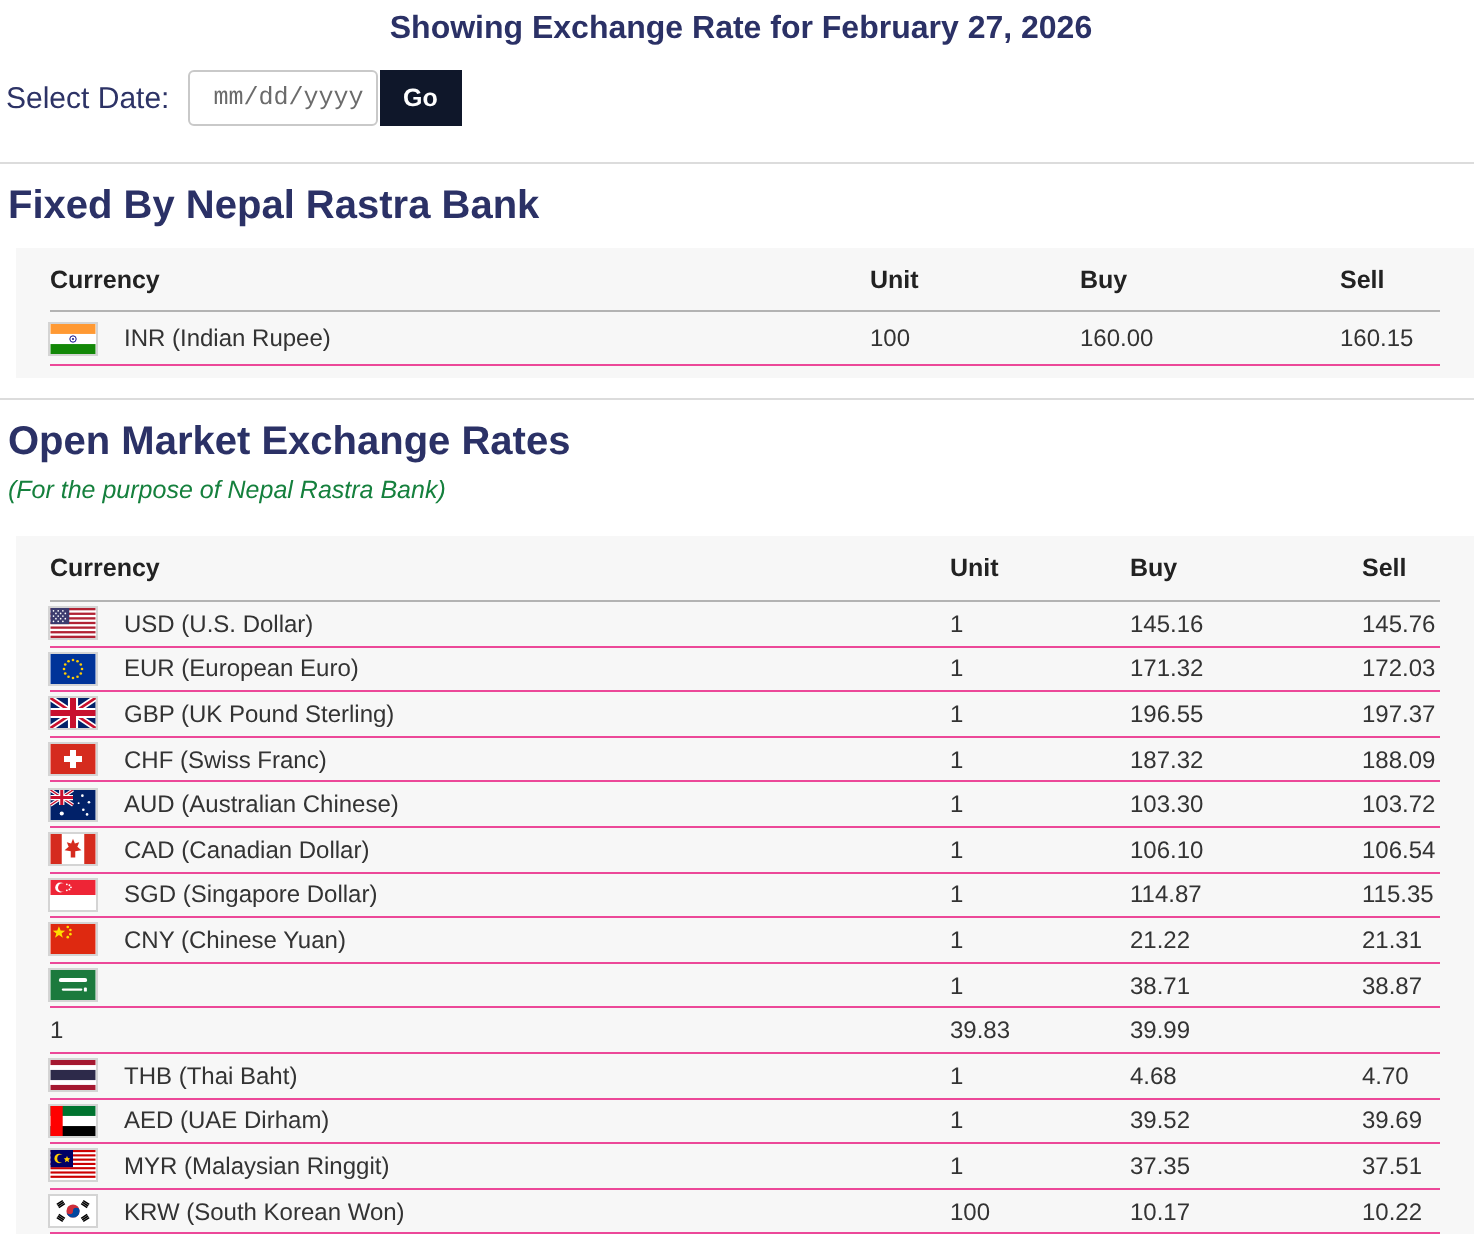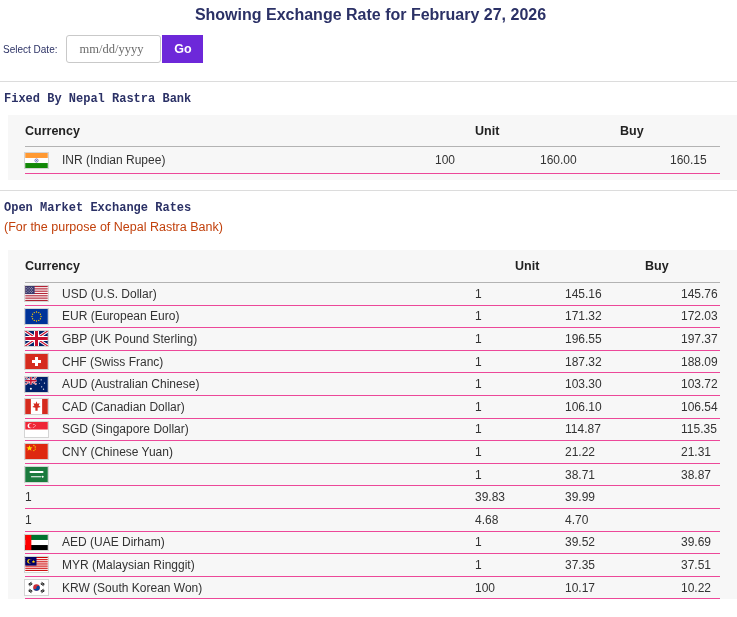--- a/index.html
+++ b/index.html
@@ -2,43 +2,43 @@
 <html><head>
 <meta charset="utf-8">
 <style>
   html,body{margin:0;padding:0;}
   body{
     width:737px;height:617px;overflow:hidden;background:#fff;
     font-family:"Liberation Sans",sans-serif;
   }
   .title{margin:6px 0 0 4px;font-size:16px;font-weight:bold;color:#2B3166;text-align:center;}
   .date-row{display:flex;align-items:center;margin:11px 0 0 3px;height:28px;}
-  .date-label{font-size:10px;color:#2D3366;margin-right:9px;}
+  .date-label{font-size:15px;color:#2D3366;margin-right:9px;}
   .date-input{
     width:95px;height:28px;box-sizing:border-box;border:1px solid #C9C9C9;
     border-radius:3px;padding:0 6px 0 12px;font-size:12.5px;color:#333;
-    font-family:Liberation Serif, serif;outline:none;
+    font-family:Liberation Mono, monospace;outline:none;
   }
   .date-input::placeholder{color:#6B6B6B;}
   .go-btn{
-    width:41px;height:28px;background:#6d28d9;color:#fff;border:none;
+    width:41px;height:28px;background:#0f172a;color:#fff;border:none;
     font-weight:bold;font-size:12.5px;margin-left:1px;cursor:pointer;
     font-family:"Liberation Sans",sans-serif;
   }
   .divider{border:none;border-top:1px solid #DCDCDC;margin:18px 0 0 0;}
   .divider2{border:none;border-top:1px solid #DCDCDC;margin:10px 0 0 0;}
-  .section-h{margin:10px 0 0 4px;font-size:12px;font-weight:bold;color:#2B3166;font-family:Liberation Mono, monospace;}
-  .section-sub{margin:5px 0 0 4px;font-size:12.5px;color:#c2410c;}
+  .section-h{margin:10px 0 0 4px;font-size:20px;font-weight:bold;color:#2B3166;}
+  .section-sub{margin:5px 0 0 4px;font-size:12.5px;color:#15803d;font-style:italic;}
   .tbl{
     margin:9px 0 0 8px;width:729px;box-sizing:border-box;background:#F7F7F7;
   }
   .tbl.fixed{padding:0 17px 6px 17px;margin-top:9px;}
   .tbl.open{padding:0 17px 0 17px;margin-top:16px;}
   .thead,.trow{display:grid;align-items:center;}
-  .thead{font-weight:bold;font-size:12.5px;color:#222;border-bottom:1px solid #B3B3B3;gap:40px;}
+  .thead{font-weight:bold;font-size:12.5px;color:#222;border-bottom:1px solid #B3B3B3;}
   .fixed .thead{height:31px;grid-template-columns:410px 105px 130px 50px;}
   .fixed .trow{height:27px;grid-template-columns:410px 105px 130px 50px;}
   .open .thead{height:32px;grid-template-columns:450px 90px 116px 39px;}
   .open .trow{height:22.6px;grid-template-columns:450px 90px 116px 39px;}
   .trow{font-size:12px;color:#333;border-bottom:1px solid #ec4899;box-sizing:border-box;}
   .cell{white-space:nowrap;overflow:visible;}
   .cur{display:flex;align-items:center;gap:14px;}
   .flag{
     width:23px;height:15px;flex:0 0 23px;display:inline-flex;
     box-shadow:0 0 0 1px rgba(0,0,0,0.14);background:#fff;
@@ -300,20 +300,31 @@
           <div class="cell">1</div>
           <div class="cell">38.71</div>
           <div class="cell">38.87</div>
         </div>
         <div class="trow">
           <div class="cell">1</div>
           <div class="cell">39.83</div>
           <div class="cell">39.99</div>
         </div>
         <div class="trow">
+          <div class="cell cur">
+            <span class="flag">
+              <svg viewBox="0 0 24 16">
+                <rect width="24" height="16" fill="#fff"></rect>
+                <rect width="24" height="2.7" fill="#A51931"></rect>
+                <rect y="13.3" width="24" height="2.7" fill="#A51931"></rect>
+                <rect y="5.3" width="24" height="5.4" fill="#2D2A4A"></rect>
+              </svg>
+            </span>
+            <span>THB (Thai Baht)</span>
+          </div>
           <div class="cell">1</div>
           <div class="cell">4.68</div>
           <div class="cell">4.70</div>
         </div>
         <div class="trow">
           <div class="cell cur">
             <span class="flag">
               <svg viewBox="0 0 24 16">
                 <rect width="24" height="16" fill="#fff"></rect>
                 <rect width="24" height="5.3" fill="#00732F"></rect>

